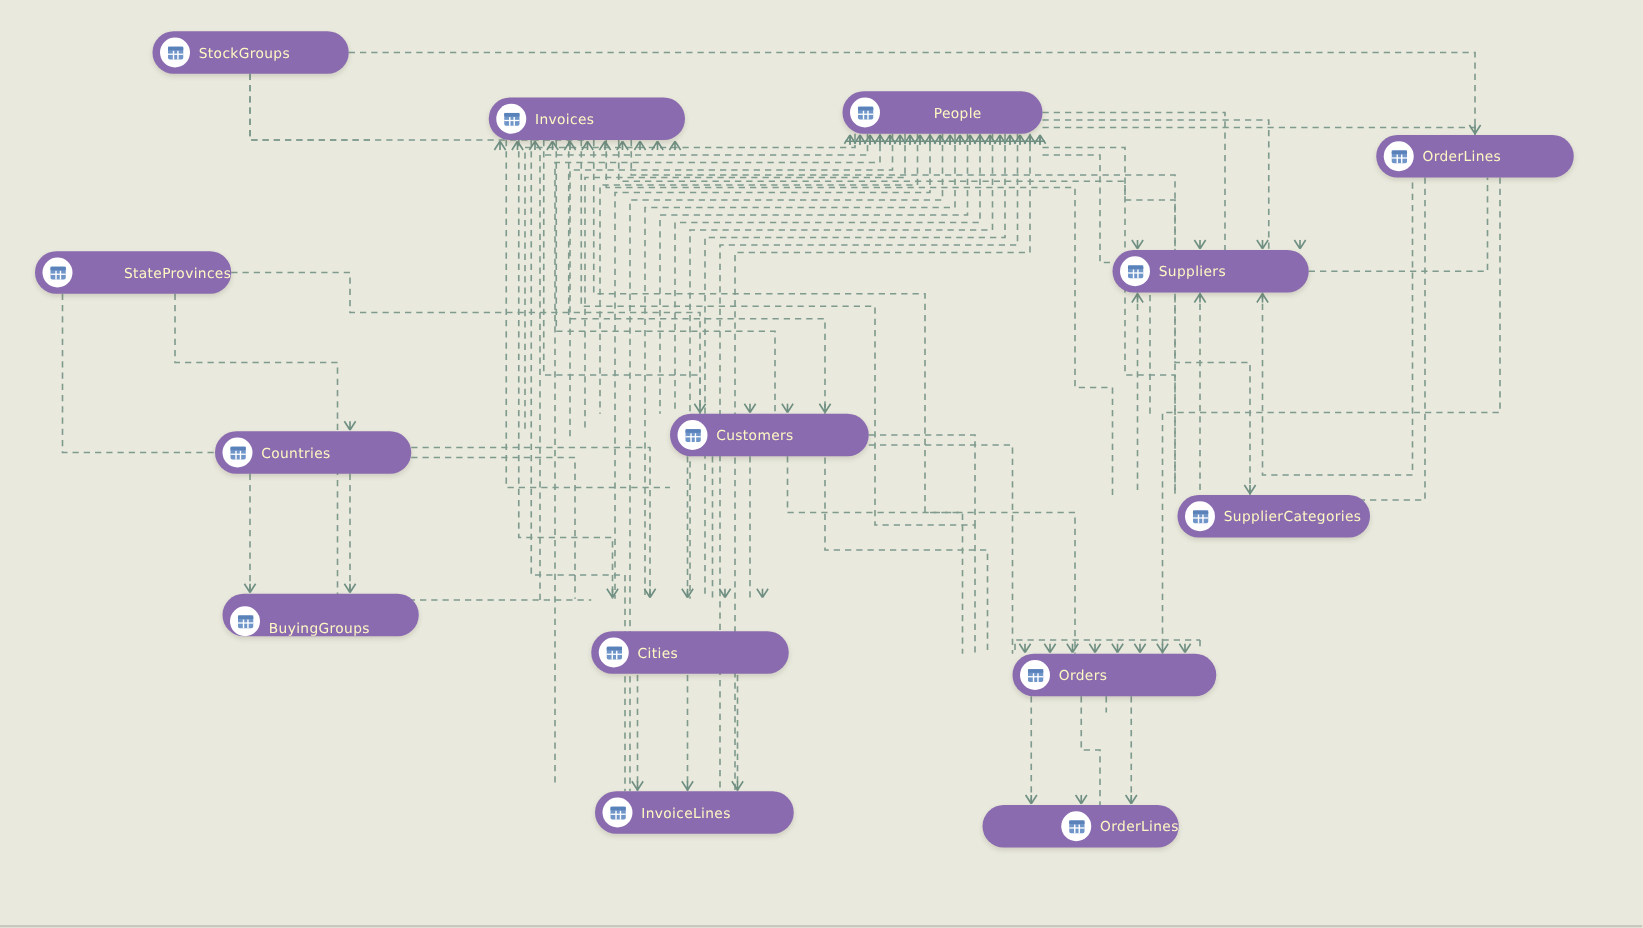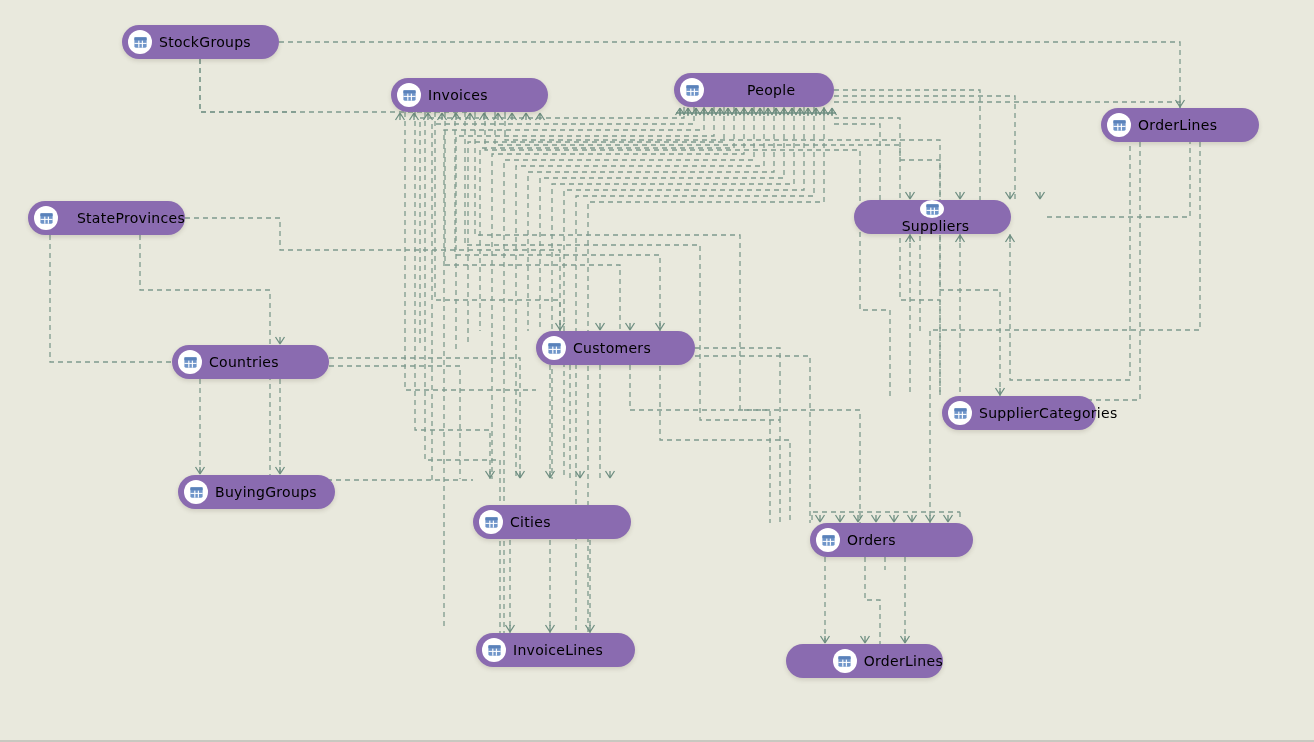--- a/index.html
+++ b/index.html
@@ -42,22 +42,22 @@
     min-width: 24px;
     border-radius: 50%;
     background: #ffffff;
     display: flex;
     align-items: center;
     justify-content: center;
     margin-right: 7px;
   }
   .node-icon svg { display: block; }
   .node-label {
-    color: #000000;
-    font-size: 14px;
+    color: #fef9c3;
+    font-size: 11px;
     letter-spacing: .3px;
     white-space: nowrap;
     font-family: "DejaVu Sans", sans-serif;
   }
 </style>
 </head>
 <body>
 
 <div id="canvas">
   <svg id="edge-layer" viewBox="0 0 1314 742" xmlns="http://www.w3.org/2000/svg">
@@ -296,21 +296,21 @@
           <svg width="15" height="15" viewBox="0 0 16 16" aria-hidden="true">
             <rect x="1.5" y="2.5" width="13" height="11" rx="1.5" fill="#6f95c9"></rect>
             <rect x="1.5" y="2.5" width="13" height="3" fill="#5a82ba"></rect>
             <rect x="5.6" y="6" width="1.2" height="7.5" fill="#ffffff"></rect>
             <rect x="9.4" y="6" width="1.2" height="7.5" fill="#ffffff"></rect>
             <rect x="1.5" y="8.4" width="13" height="1.1" fill="#ffffff"></rect>
           </svg>
         </span>
         <span class="node-label">StateProvinces</span>
       </div>
-      <div class="node" style="left: 854px; top: 200px; width: 157px; flex-direction: column;">
+      <div class="node" style="left: 890px; top: 200px; width: 157px;">
         <span class="node-icon">
           <svg width="15" height="15" viewBox="0 0 16 16" aria-hidden="true">
             <rect x="1.5" y="2.5" width="13" height="11" rx="1.5" fill="#6f95c9"></rect>
             <rect x="1.5" y="2.5" width="13" height="3" fill="#5a82ba"></rect>
             <rect x="5.6" y="6" width="1.2" height="7.5" fill="#ffffff"></rect>
             <rect x="9.4" y="6" width="1.2" height="7.5" fill="#ffffff"></rect>
             <rect x="1.5" y="8.4" width="13" height="1.1" fill="#ffffff"></rect>
           </svg>
         </span>
         <span class="node-label">Suppliers</span>
@@ -344,21 +344,21 @@
           <svg width="15" height="15" viewBox="0 0 16 16" aria-hidden="true">
             <rect x="1.5" y="2.5" width="13" height="11" rx="1.5" fill="#6f95c9"></rect>
             <rect x="1.5" y="2.5" width="13" height="3" fill="#5a82ba"></rect>
             <rect x="5.6" y="6" width="1.2" height="7.5" fill="#ffffff"></rect>
             <rect x="9.4" y="6" width="1.2" height="7.5" fill="#ffffff"></rect>
             <rect x="1.5" y="8.4" width="13" height="1.1" fill="#ffffff"></rect>
           </svg>
         </span>
         <span class="node-label">SupplierCategories</span>
       </div>
-      <div class="node" style="left: 178px; top: 475px; width: 157px;">
+      <div class="node" style="left: 178px; top: 475px; width: 157px; align-items: flex-end;">
         <span class="node-icon">
           <svg width="15" height="15" viewBox="0 0 16 16" aria-hidden="true">
             <rect x="1.5" y="2.5" width="13" height="11" rx="1.5" fill="#6f95c9"></rect>
             <rect x="1.5" y="2.5" width="13" height="3" fill="#5a82ba"></rect>
             <rect x="5.6" y="6" width="1.2" height="7.5" fill="#ffffff"></rect>
             <rect x="9.4" y="6" width="1.2" height="7.5" fill="#ffffff"></rect>
             <rect x="1.5" y="8.4" width="13" height="1.1" fill="#ffffff"></rect>
           </svg>
         </span>
         <span class="node-label">BuyingGroups</span>

